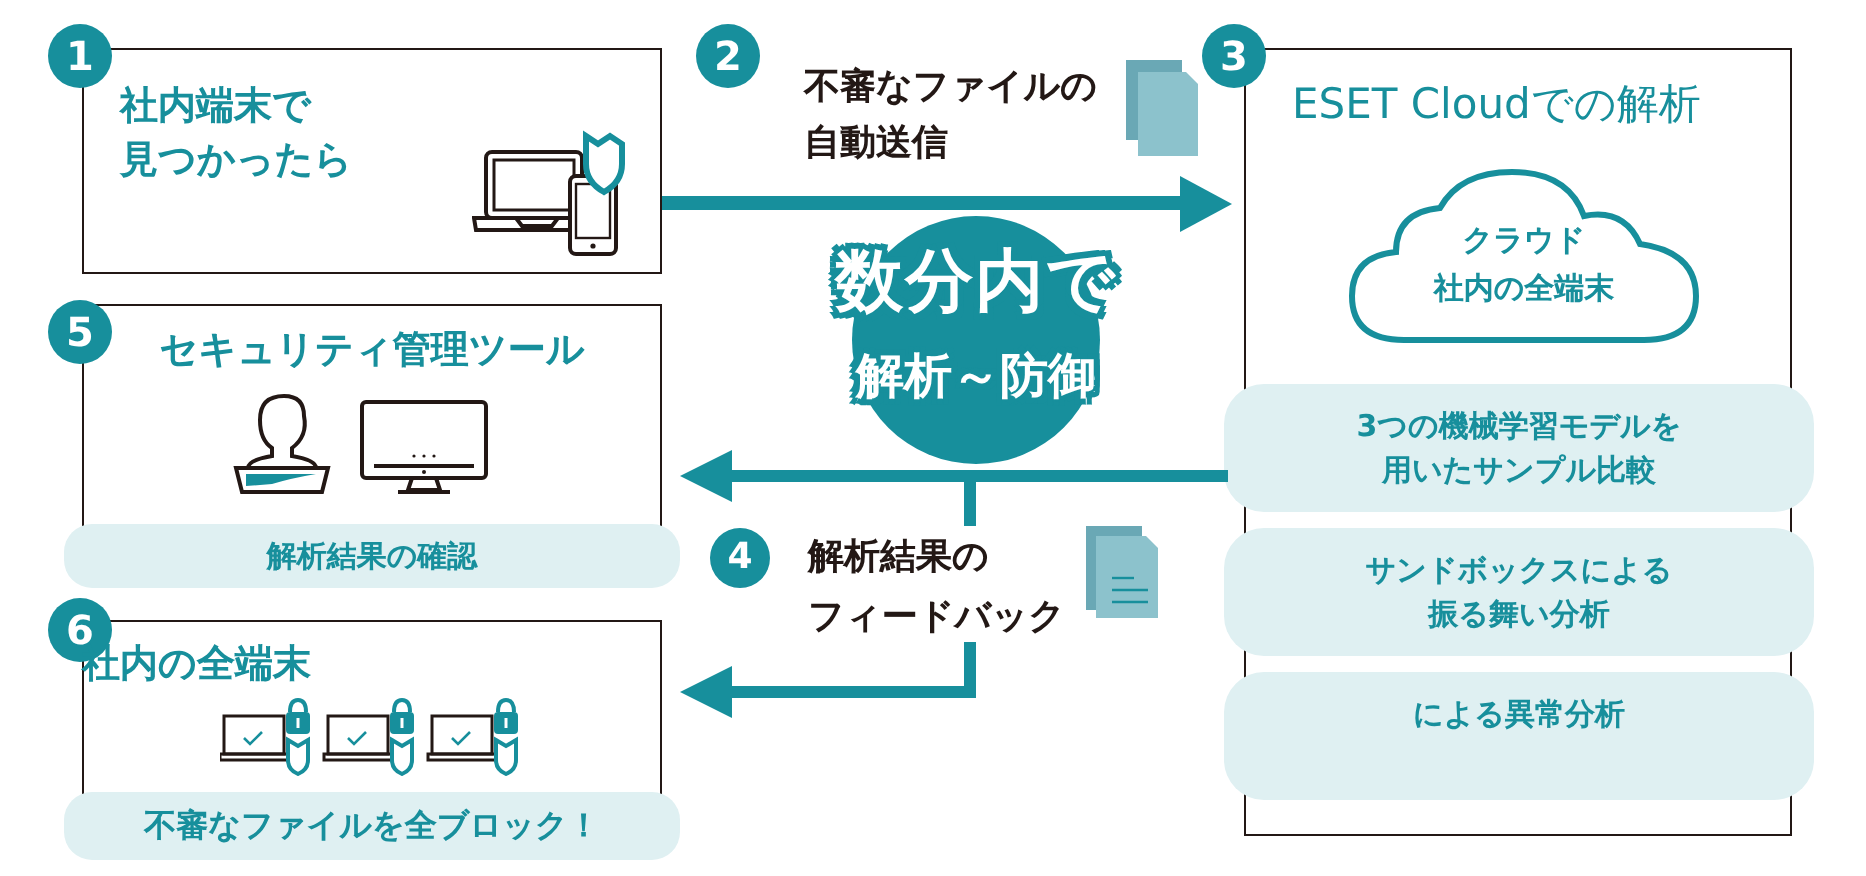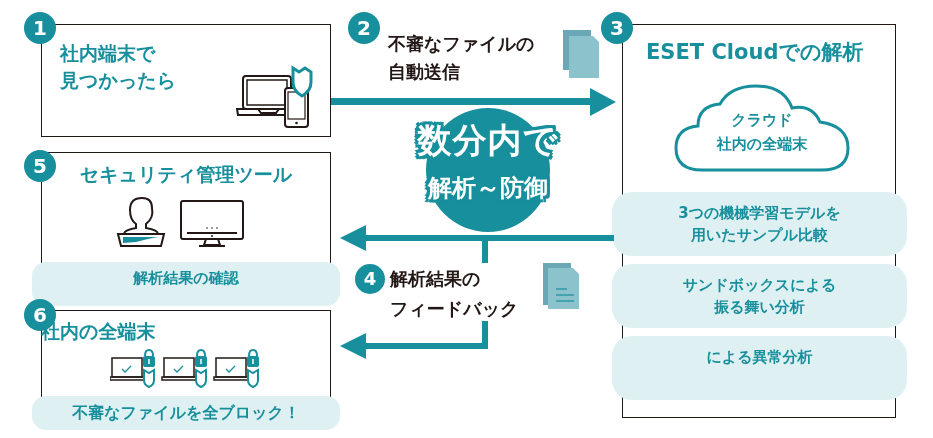--- a/index.html
+++ b/index.html
@@ -1,21 +1,21 @@
 <!DOCTYPE html>
 <html><head>
 <meta charset="utf-8">
 <style>
   html,body{margin:0;padding:0;background:#ffffff;}
   body{width:933px;height:438px;position:relative;overflow:hidden;font-family:"DejaVu Sans","Liberation Sans",sans-serif;}
   .abs{position:absolute;}
   .box{position:absolute;border:1.5px solid #231815;background:#fff;box-sizing:border-box;}
   .num{position:absolute;width:32px;height:32px;border-radius:50%;background:#178f9c;color:#fff;font-weight:bold;font-size:20px;line-height:32px;text-align:center;font-family:"DejaVu Sans",sans-serif;}
   .teal{color:#178f9c;}
-  .dark{color:#231815;}
+  .dark{color:#231815;margin-left:14px;}
   .pill{position:absolute;background:#dff0f2;border-radius:20px;color:#178f9c;font-weight:bold;text-align:center;font-size:15px;}
   .title{font-weight:bold;font-size:19px;}
   .line{position:absolute;background:#178f9c;}
   .arrow-r{position:absolute;width:0;height:0;border-top:14px solid transparent;border-bottom:14px solid transparent;border-left:26px solid #178f9c;}
   .arrow-l{position:absolute;width:0;height:0;border-top:13px solid transparent;border-bottom:13px solid transparent;border-right:26px solid #178f9c;}
   .stroke-text{font-weight:bold;color:#fff;text-shadow:
     -3px -3px 0 #178f9c,3px -3px 0 #178f9c,-3px 3px 0 #178f9c,3px 3px 0 #178f9c,
     0 -3px 0 #178f9c,0 3px 0 #178f9c,-3px 0 0 #178f9c,3px 0 0 #178f9c;}
 </style>
 </head>
@@ -45,21 +45,21 @@
 <svg class="abs" style="left:563px;top:30px;" width="42" height="48" viewBox="0 0 42 48">
   <rect x="0" y="0" width="28" height="40" fill="#6aa8b5"></rect>
   <path d="M6 6 H30 L36 12 V48 H6 Z" fill="#8cc2cc"></path>
 </svg>
 
 <div class="line" style="left:331px;top:98px;width:260px;height:7px;"></div>
 <div class="arrow-r" style="left:590px;top:88px;"></div>
 
 <div class="box" style="left:622px;top:24px;width:274px;height:394px;"></div>
 <div class="num" style="left:601px;top:12px;">3</div>
-<div class="abs teal" style="left:646px;top:38px;font-size:21px;font-weight:bold;">ESET Cloudでの解析</div>
+<div class="abs teal" style="left:646px;top:38px;font-size:21px;font-weight:normal;">ESET Cloudでの解析</div>
 <svg class="abs" style="left:672px;top:78px;" width="180" height="98" viewBox="0 0 180 98">
   <path d="M30 92 Q4 92 4 70 Q4 50 26 48 Q26 28 48 26 Q58 8 84 8 Q112 8 120 30 Q140 26 148 44 Q176 48 176 70 Q176 92 150 92 Z" fill="#fff" stroke="#178f9c" stroke-width="3"></path>
 </svg>
 <div class="abs teal" style="left:672px;top:108px;width:180px;text-align:center;font-size:15px;font-weight:bold;line-height:24px;">
   <div>クラウド</div>
   <div>社内の全端末</div>
 </div>
 
 <div class="pill" style="left:612px;top:192px;width:295px;height:64px;padding-top:10px;box-sizing:border-box;line-height:22px;">
   <div>3つの機械学習モデルを</div>
@@ -109,21 +109,21 @@
 <svg class="abs" style="left:179px;top:199px;" width="66" height="50" viewBox="0 0 66 50">
   <rect x="2" y="2" width="62" height="38" rx="2" fill="none" stroke="#231815" stroke-width="2"></rect>
   <line x1="8" y1="34" x2="58" y2="34" stroke="#231815" stroke-width="2"></line>
   <circle cx="28" cy="29" r="0.8" fill="#231815"></circle>
     <circle cx="33" cy="29" r="0.8" fill="#231815"></circle>
     <circle cx="38" cy="29" r="0.8" fill="#231815"></circle>
   <circle cx="33" cy="37" r="1" fill="#231815"></circle>
   <path d="M27 40 L25 46 H41 L39 40" fill="none" stroke="#231815" stroke-width="2"></path>
   <line x1="20" y1="47" x2="46" y2="47" stroke="#231815" stroke-width="2"></line>
 </svg>
-<div class="pill" style="left:32px;top:262px;width:308px;height:44px;line-height:32px;border-radius:14px;">解析結果の確認</div>
+<div class="pill" style="left:32px;top:262px;width:308px;height:32px;line-height:32px;border-radius:14px;">解析結果の確認</div>
 
 <div class="box" style="left:41px;top:310px;width:290px;height:100px;"></div>
 <div class="num" style="left:24px;top:299px;">6</div>
 <div class="abs teal title" style="left:41px;top:319px;width:290px;text-align:left;">社内の全端末</div>
 <svg class="abs" style="left:110px;top:348px;" width="160" height="40" viewBox="0 0 160 40">
   <g id="pl">
     <rect x="2" y="10" width="30" height="19" fill="none" stroke="#231815" stroke-width="1.5"></rect>
     <path d="M0 29 H34 V32 H0 Z" fill="none" stroke="#231815" stroke-width="1.5"></path>
     <path d="M12 21 L15 24 L21 18" fill="none" stroke="#178f9c" stroke-width="1.3"></path>
     <path d="M34 22 L39 25 L44 22 V32 Q44 37 39 39 Q34 37 34 32 Z" fill="#fff" stroke="#178f9c" stroke-width="2"></path>

